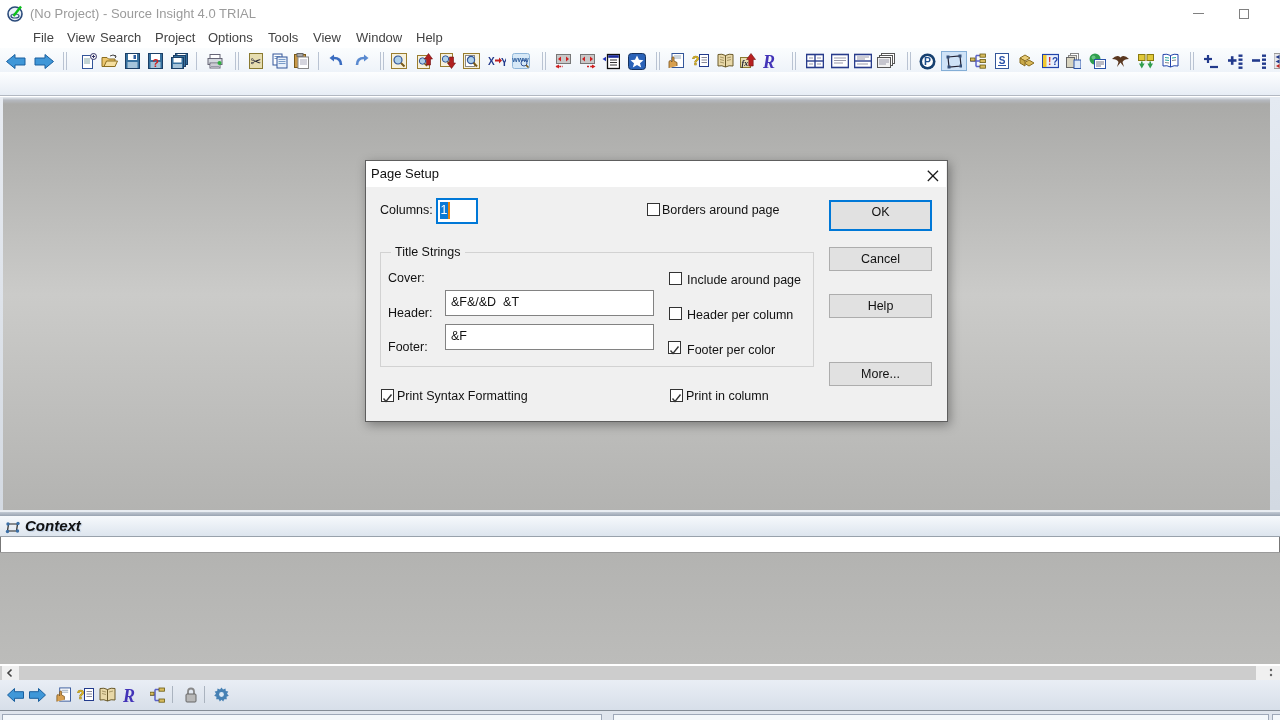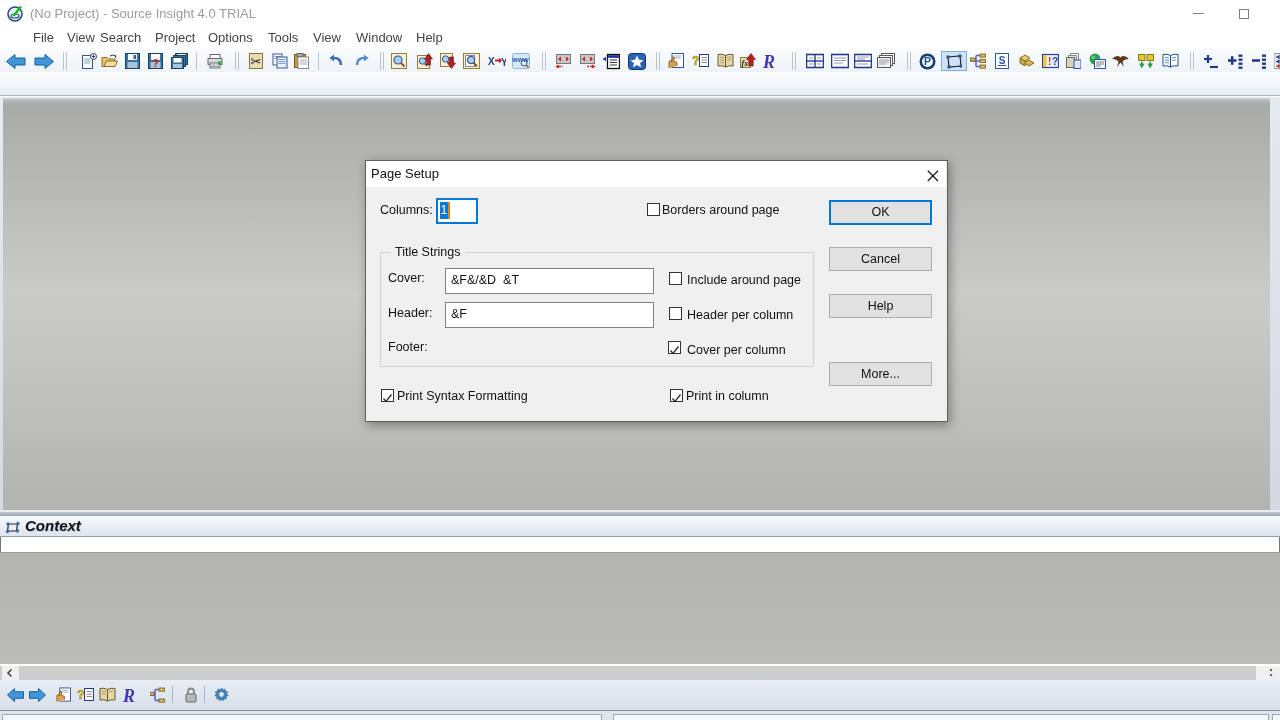--- a/index.html
+++ b/index.html
@@ -17,21 +17,21 @@
 #mdi-l { position:absolute; left:0; top:97px; width:3px; height:413px; background:linear-gradient(#e8ecf2,#d4dae2); }
 #mdi-r { position:absolute; left:1270px; top:97px; width:10px; height:413px; background:linear-gradient(#e4eaf2,#d2d9e2); }
 .ti { position:absolute; top:5px; }
 .tsep { position:absolute; top:4px; height:18px; width:1px; background:#b9c3d2; }
 .tsep.d { box-shadow:3px 0 0 #b9c3d2; }
 
 #dlg { position:absolute; left:365px; top:160px; width:583px; height:262px; background:#f0f0f0; border:1px solid #5e5e5e; box-shadow:2px 3px 10px rgba(0,0,0,0.35); }
 #dlgtitle { position:absolute; left:0; top:0; width:580px; height:26px; background:#ffffff; }
 #dlgtitle span { position:absolute; left:5px; top:5px; font-size:13px; color:#111; }
 .lbl { position:absolute; font-size:12.5px; color:#111; white-space:nowrap; }
-.inp { position:absolute; background:#fff; border:1px solid #828282; font-size:12.5px; color:#111; padding:4px 0 0 5px; }
+.inp { position:absolute; background:#fff; border:1px solid #828282; font-size:12.5px; color:#111; padding:4px 0 0 5px;margin-top:22px; }
 .cb { position:absolute; width:13px; height:13px; background:#fff; border:1px solid #333; }
 .btn { position:absolute; left:463px; width:103px; background:#e1e1e1; border:1px solid #adadad; font-size:12.5px; color:#111; text-align:center; }
 #grp { position:absolute; left:14px; top:91px; width:434px; height:115px; border:1px solid #d2d2d2; }
 #grplbl { position:absolute; left:25px; top:84px; background:#f0f0f0; padding:0 4px; font-size:12.5px; color:#111; }
 
 #ctx { position:absolute; left:0; top:510px; width:1280px; height:210px; }
 #ctxedge1 { position:absolute; left:0; top:0; width:1280px; height:2px; background:#e9edf2; }
 #ctxedge2 { position:absolute; left:0; top:2px; width:1280px; height:4px; background:linear-gradient(#c2cad4,#99a3b1); }
 #ctxtitle { position:absolute; left:0; top:6px; width:1280px; height:21px; background:linear-gradient(#f6f9fc,#dde5ee); border-bottom:1px solid #98a1ab; }
 #ctxlbl { position:absolute; left:25px; top:7px; font-size:15px; font-weight:bold; font-style:italic; color:#111; text-shadow:1px 1px 1px #b9cadf; }
@@ -390,36 +390,36 @@
         <line x1="11" y1="0.8" x2="0.8" y2="11" stroke="#1a1a1a" stroke-width="1.25"></line>
       </svg>
     </div>
   <div class="lbl" style="left:14px;top:42px">Columns:</div>
   <div style="position:absolute;left:70px;top:37px;width:42px;height:26px;background:#fff;border:2px solid #0078d7">
     <div style="position:absolute;left:2px;top:2px;width:8px;height:17px;background:#0b7ad6;color:#fff;font-size:12.5px;text-align:center;line-height:17px">1</div>
     <div style="position:absolute;left:10px;top:2px;width:2px;height:17px;background:#e8820c"></div>
   </div>
   <div class="cb" style="left:281px;top:42px"></div>
   <div class="lbl" style="left:296px;top:42px">Borders around page</div>
-  <div class="btn" style="top:39px;height:25px;line-height:21px;border:2px solid #0078d7">OK</div>
+  <div class="btn" style="top:39px;height:31px;line-height:21px;border:2px solid #0078d7">OK</div>
   <div id="grp"></div>
   <div id="grplbl">Title Strings</div>
   <div class="lbl" style="left:22px;top:110px">Cover:</div>
   <div class="inp" style="left:79px;top:107px;width:209px;height:26px">&amp;F&amp;/&amp;D&nbsp;&nbsp;&amp;T</div>
   <div class="cb" style="left:303px;top:111px"></div>
   <div class="lbl" style="left:321px;top:112px">Include around page</div>
   <div class="lbl" style="left:22px;top:145px">Header:</div>
   <div class="inp" style="left:79px;top:141px;width:209px;height:26px">&amp;F</div>
   <div class="cb" style="left:303px;top:146px"></div>
   <div class="lbl" style="left:321px;top:147px">Header per column</div>
   <div class="lbl" style="left:22px;top:179px">Footer:</div>
   <div class="cb" style="left:302px;top:180px"><svg width="11" height="11" viewBox="0 0 11 11">
         <polyline points="1.5,5.5 4,8.5 9.5,1.5" fill="none" stroke="#333" stroke-width="1.4"></polyline>
       </svg></div>
-  <div class="lbl" style="left:321px;top:182px">Cover per column</div>
+  <div class="lbl" style="left:321px;top:182px">Footer per color</div>
   <div class="btn" style="top:86px;height:24px;line-height:22px">Cancel</div>
   <div class="btn" style="top:133px;height:24px;line-height:22px">Help</div>
   <div class="btn" style="top:201px;height:24px;line-height:22px">More...</div>
   <div class="cb" style="left:15px;top:228px"><svg width="11" height="11" viewBox="0 0 11 11">
         <polyline points="1.5,5.5 4,8.5 9.5,1.5" fill="none" stroke="#333" stroke-width="1.4"></polyline>
       </svg></div>
   <div class="lbl" style="left:31px;top:228px">Print Syntax Formatting</div>
   <div class="cb" style="left:304px;top:228px"><svg width="11" height="11" viewBox="0 0 11 11">
         <polyline points="1.5,5.5 4,8.5 9.5,1.5" fill="none" stroke="#333" stroke-width="1.4"></polyline>
       </svg></div>

